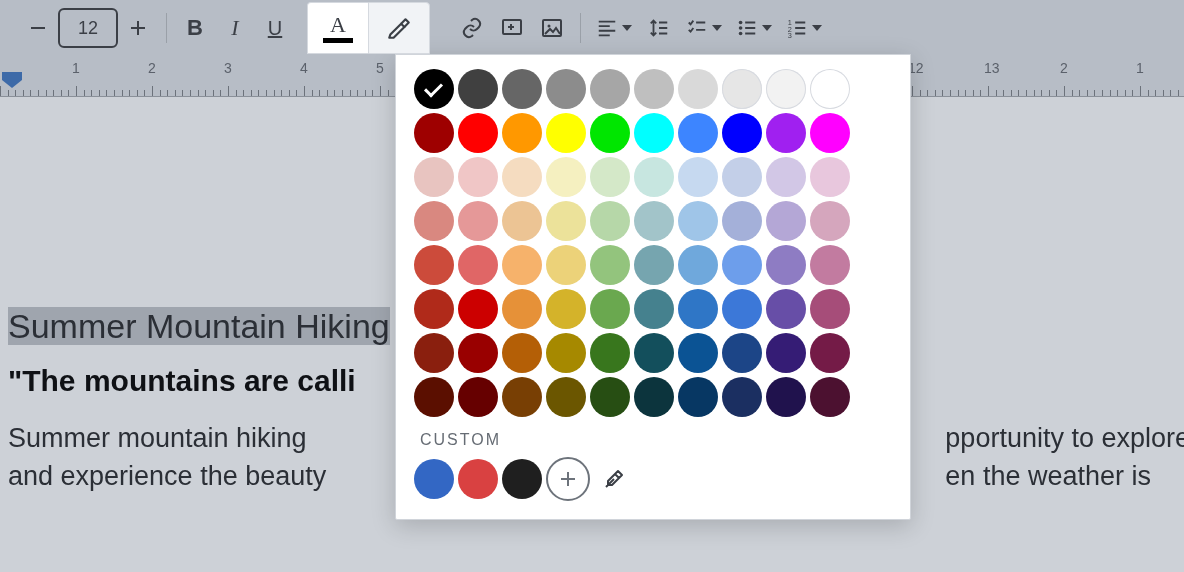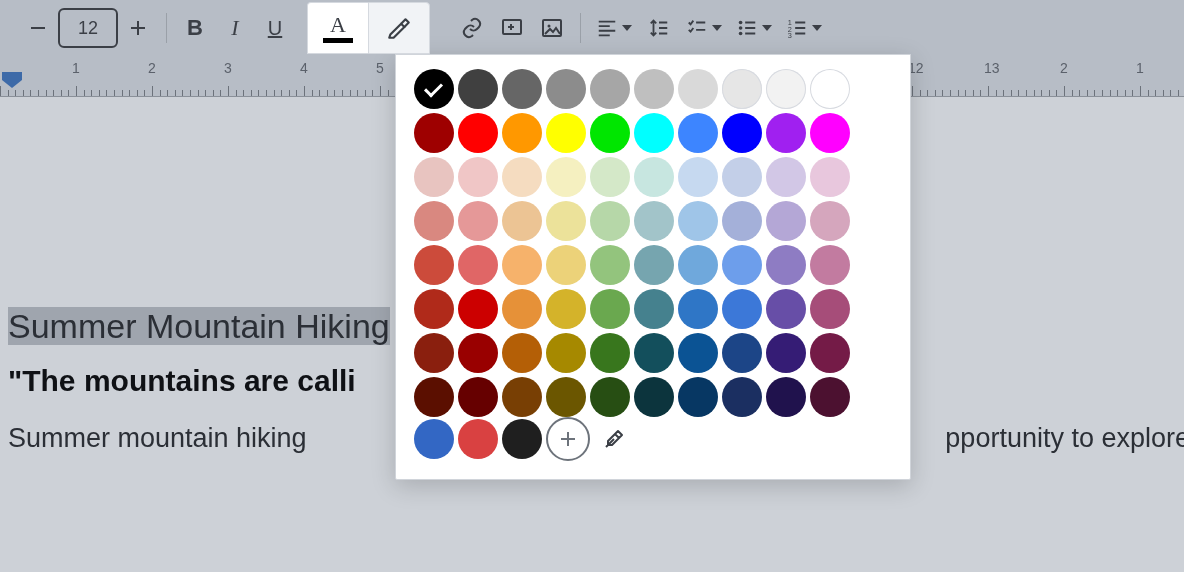--- a/index.html
+++ b/index.html
@@ -307,23 +307,25 @@
     <h1 class="h1"><span class="sel">Summer Mountain Hiking</span></h1>
     <div style="position:relative">
       <p class="h2">
         <span>"The mountains are calli</span>
       </p>
       <span style="position:absolute;right:325px;top:0;font-size:30px;font-weight:700;color:#0f1115">-</span>
     </div>
     <div style="position:relative">
       <p class="body-text">
         <span>Summer mountain hiking</span><br>
+        <span>and experience the beauty</span>
       </p>
       <p class="body-text" style="position:absolute;right:-6px;top:0;text-align:left">
         <span>pportunity to explore</span><br>
+        <span>en the weather is</span>
       </p>
     </div>
   </div>
 </div>
 
 <div class="popup">
   <div class="swatch-grid" id="swatch-grid">
       <div class="sw checked" style="background: rgb(0, 0, 0);"></div>
       <div class="sw" style="background: rgb(64, 64, 64);"></div>
       <div class="sw" style="background: rgb(102, 102, 102);"></div>
@@ -398,20 +400,21 @@
       <div class="sw" style="background: rgb(102, 0, 0);"></div>
       <div class="sw" style="background: rgb(120, 63, 4);"></div>
       <div class="sw" style="background: rgb(107, 86, 0);"></div>
       <div class="sw" style="background: rgb(39, 78, 19);"></div>
       <div class="sw" style="background: rgb(12, 52, 61);"></div>
       <div class="sw" style="background: rgb(7, 55, 99);"></div>
       <div class="sw" style="background: rgb(27, 47, 97);"></div>
       <div class="sw" style="background: rgb(32, 18, 77);"></div>
       <div class="sw" style="background: rgb(76, 17, 48);"></div>
     </div>
+  <div class="custom-label">CUSTOM</div>
   <div class="custom-row" id="custom-row">
 
   <div class="sw" style="background: rgb(51, 103, 196);"></div>
       <div class="sw" style="background: rgb(217, 65, 65);"></div>
       <div class="sw" style="background: rgb(31, 31, 31);"></div>
       <div class="plus-circle">
         <svg width="18" height="18" viewBox="0 0 18 18">
           <path d="M9 2v14M2 9h14" stroke="#6d737b" stroke-width="2"></path>
         </svg>
       </div>

